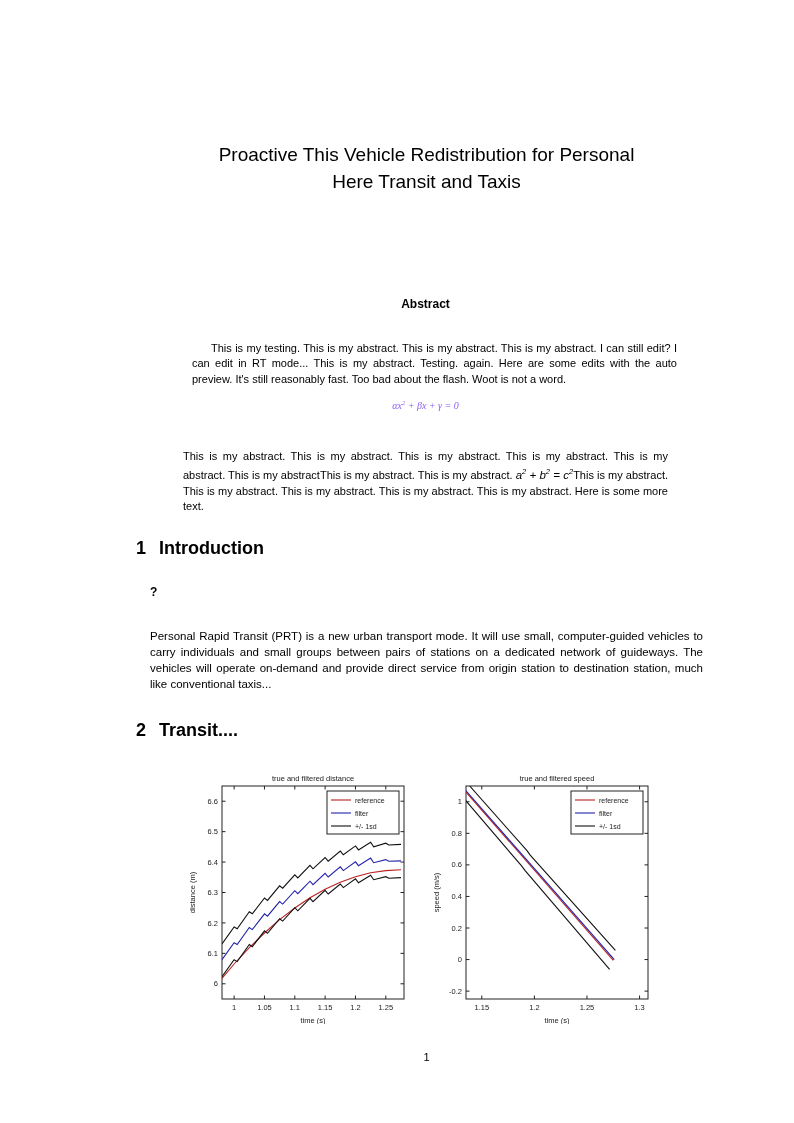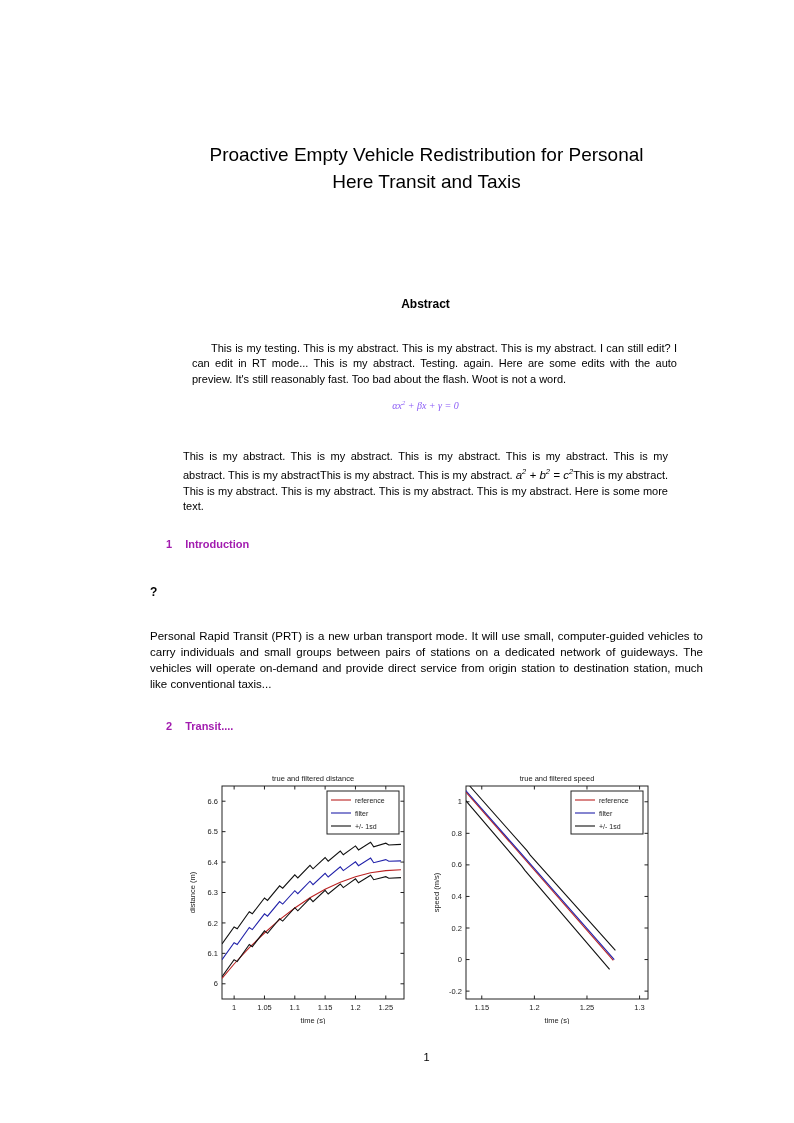--- a/index.html
+++ b/index.html
@@ -23,21 +23,21 @@
     position:absolute; top:399px; left:183px; width:485px; text-align:center;
     font-family:"Liberation Serif", serif; font-style:italic; font-size:10px; color:#8b5cf6;
   }
   .equation sup, .inline-math sup { font-size:0.65em; }
   .abstract-p2 {
     position:absolute; top:438px; left:183px; width:485px;
     font-size:11px; line-height:15.4px; text-align:justify; color:#000;
   }
   .inline-math { font-family:Liberation Sans, sans-serif; font-style:italic; font-size:11.5px; }
   .sec-heading {
-    position:absolute; left:166px; font-weight:bold; font-size:11px; color:#a21caf;
+    position:absolute; left:136px; font-weight:bold; font-size:18px; color:#000000;
   }
   .sec-heading .sec-num { display:inline-block; margin-right:13px; }
   .sec1 { top:538px; }
   .question { position:absolute; top:585px; left:150px; font-weight:bold; font-size:12px; color:#000; }
   .body-p {
     position:absolute; top:616px; left:150px; width:553px;
     font-size:11.5px; line-height:16px; text-align:justify; color:#000;
   }
   .sec2 { top:720px; }
   .chart { position:absolute; width:246px; height:252px; }
@@ -48,21 +48,21 @@
     position:absolute; top:1051px; left:150px; width:553px;
     text-align:center; font-size:11px; color:#000;
   }
 </style>
 </head>
 <body>
 
 <div class="page">
 
   <div class="doc-title">
-    <div>Proactive Empty Vehicle Redistribution for Personal</div>
+    <div>Proactive This Vehicle Redistribution for Personal</div>
     <div>Here Transit and Taxis</div>
   </div>
 
   <div class="abstract-heading">Abstract</div>
 
   <p class="abstract-p1">This is my testing. This is my abstract. This is my abstract. This is my abstract. I can still edit? I can edit in RT mode... This is my abstract. Testing. again. Here are some edits with the auto preview. It's still reasonably fast. Too bad about the flash. Woot is not a word.</p>
 
   <div class="equation">αx<sup>2</sup> + βx + γ = 0</div>
 
   <p class="abstract-p2"><span>This is my abstract. This is my abstract. This is my abstract. This is my abstract. This is my abstract. This is my abstractThis is my abstract. This is my abstract. </span><span class="inline-math">a<sup>2</sup> + b<sup>2</sup> = c<sup>2</sup></span><span>This is my abstract. This is my abstract. This is my abstract. This is my abstract. This is my abstract. Here is some more text.</span></p>

